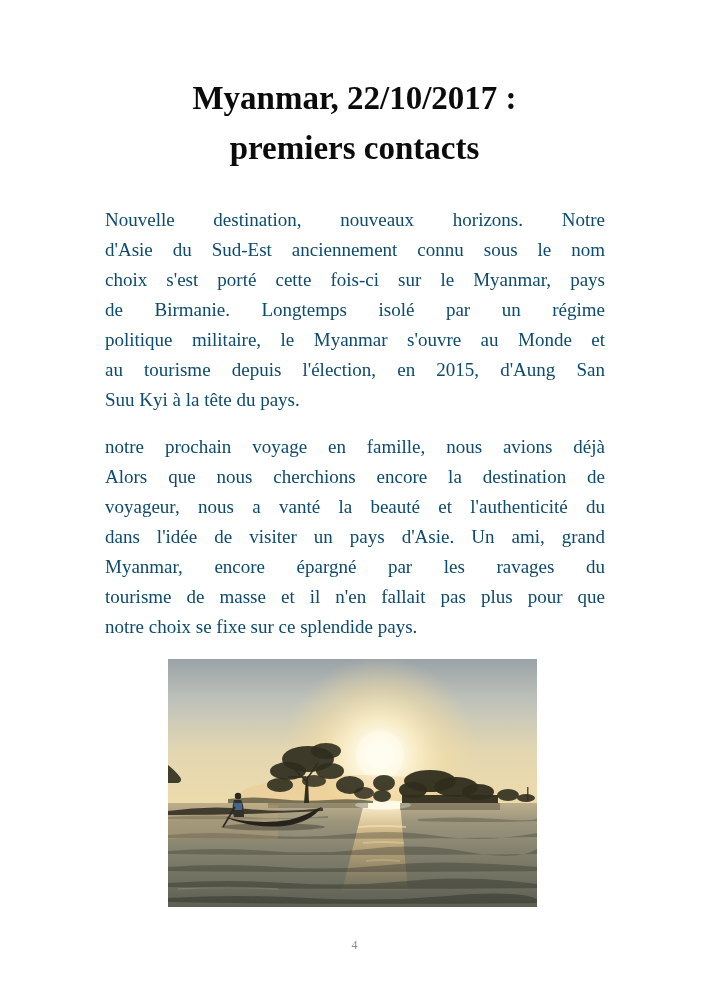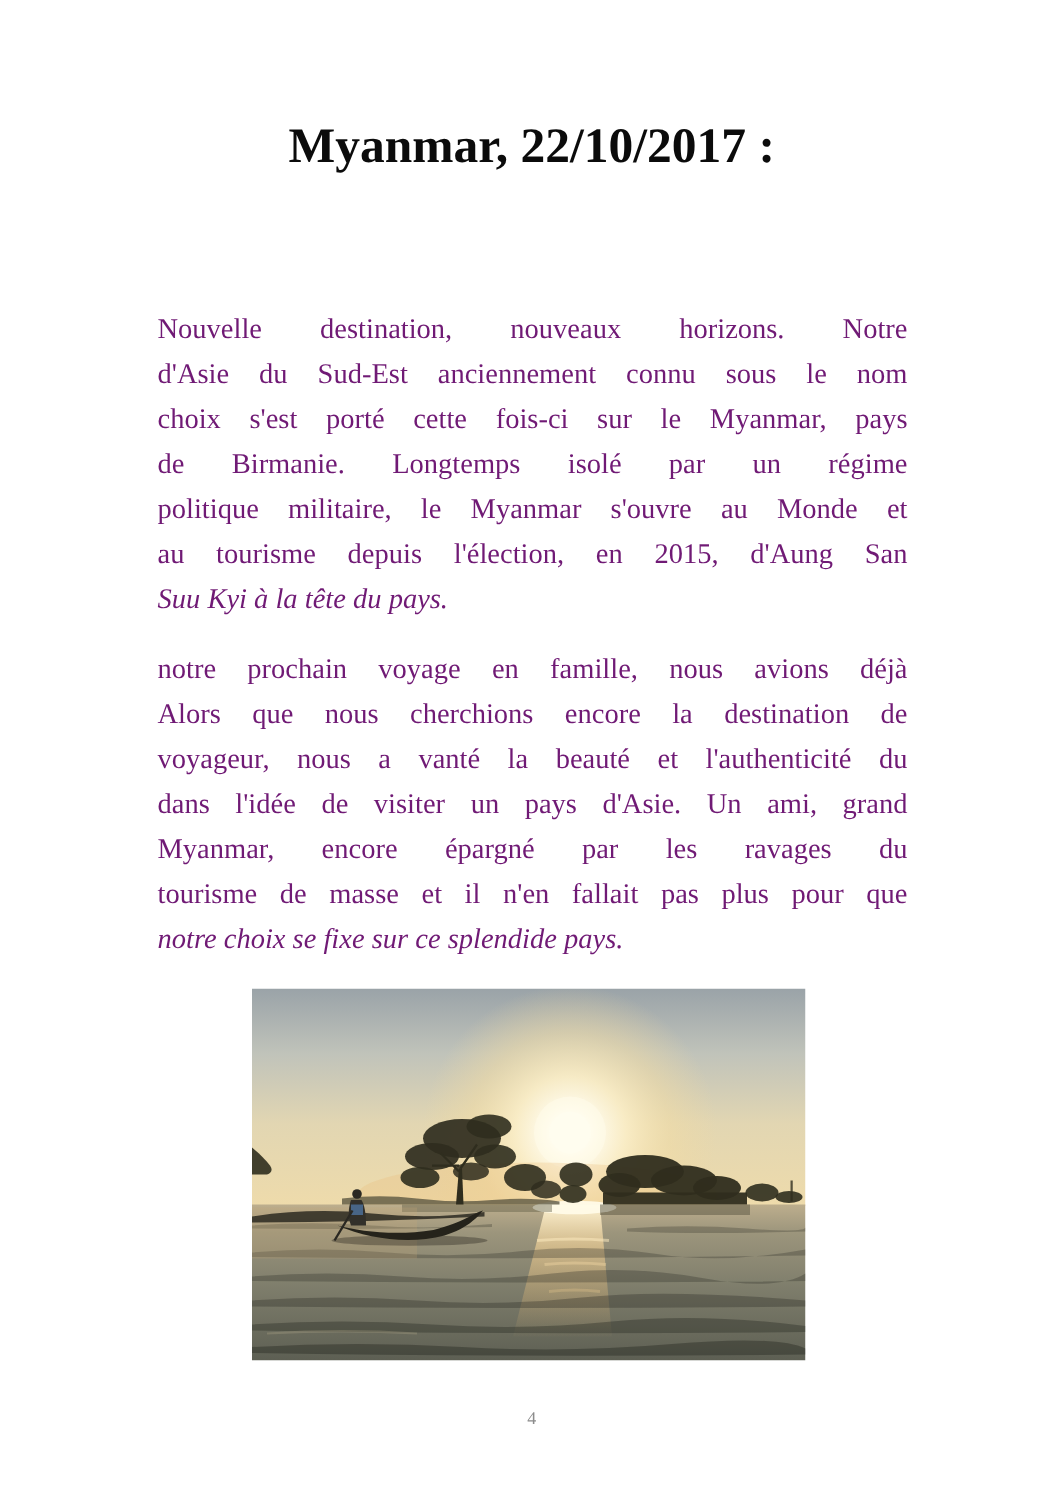--- a/index.html
+++ b/index.html
@@ -24,26 +24,26 @@
     line-height: 50px;
     color: #0b0b0b;
   }
   .title-line { display: block; }
   .para {
     position: absolute;
     left: 105px;
     width: 500px;
     font-size: 19px;
     line-height: 30px;
-    color: #701a75;
+    color: #0c4a6e;
   }
   .para-1 { top: 205px; }
   .para-2 { top: 432px; }
   .jline { text-align: justify; text-align-last: justify; }
-  .jline.last { text-align-last: left; font-style: italic; }
+  .jline.last { text-align-last: left; }
   .photo {
     position: absolute;
     left: 168px;
     top: 659px;
     width: 369px;
     height: 248px;
     margin: 0;
   }
   .photo svg { display: block; width: 369px; height: 248px; }
   .page-number {
@@ -57,20 +57,21 @@
     color: #8c8c8c;
   }
 </style>
 </head>
 <body>
 
 <div class="page">
 
   <h1 class="title">
     <span class="title-line">Myanmar, 22/10/2017 :</span>
+    <span class="title-line">premiers contacts</span>
   </h1>
 
   <div class="para para-1">
     <div class="jline">Nouvelle destination, nouveaux horizons. Notre</div>
     <div class="jline">d'Asie du Sud-Est anciennement connu sous le nom</div>
     <div class="jline">choix s'est porté cette fois-ci sur le Myanmar, pays</div>
     <div class="jline">de Birmanie. Longtemps isolé par un régime</div>
     <div class="jline">politique militaire, le Myanmar s'ouvre au Monde et</div>
     <div class="jline">au tourisme depuis l'élection, en 2015, d'Aung San</div>
     <div class="jline last">Suu Kyi à la tête du pays.</div>

